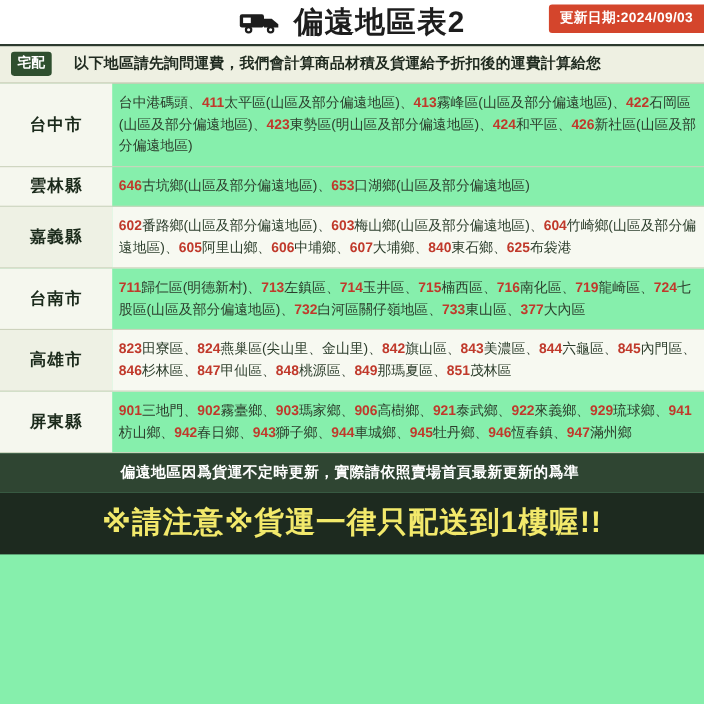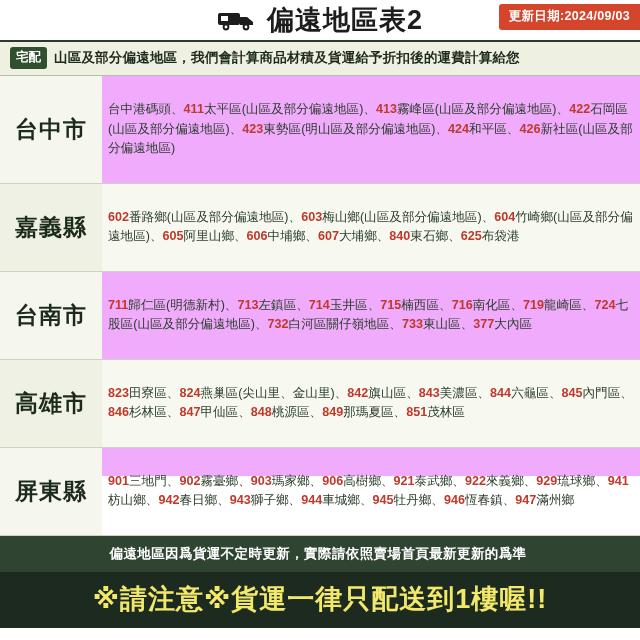--- a/index.html
+++ b/index.html
@@ -9,22 +9,22 @@
   body {
     width: 640px;
     height: 640px;
     background: #ffffff;
     font-family: "Liberation Sans", "DejaVu Sans", sans-serif;
     overflow: hidden;
   }
   .page {
     position: relative;
     width: 640px;
-    height: 476px;
-    background: #f0abfc;
+    height: 640px;
+    background: #86efac;
     box-sizing: border-box;
   }
 
   
   .header {
     position: relative;
     height: 40px;
     background: #ffffff;
     display: flex;
     align-items: center;
@@ -63,21 +63,21 @@
   }
 
   
   .notice-bar {
     display: flex;
     align-items: center;
     background: #eef0e2;
     border-top: 2px solid #2c3a2e;
     border-bottom: 1px solid #b9bfa6;
     padding: 5px 8px 6px 10px;
-    gap: 7px;
+    gap: 20px;
   }
   .notice-tag {
     background: #2f4f2f;
     color: #ffffff;
     font-size: 12.5px;
     font-weight: bold;
     padding: 2px 6px 3px 6px;
     border-radius: 3px;
     white-space: nowrap;
   }
@@ -92,26 +92,26 @@
   .table {
     border-collapse: collapse;
     width: 640px;
     table-layout: fixed;
   }
   .table tr {
     border-bottom: 1px solid #cdd3bd;
   }
   .table td {
     vertical-align: middle;
-    padding: 24px 6px;
+    padding: 8px 6px;
   }
   .region-cell {
     width: 90px;
     text-align: center;
-    font-size: 23px;
+    font-size: 15px;
     font-weight: bold;
     color: #1b2a1b;
     letter-spacing: 1px;
     background: #f5f7ee;
   }
   .row-alt .region-cell {
     background: #eef1e4;
   }
   .row-alt td {
     background: #f7f9f1;
@@ -165,28 +165,32 @@
           <rect x="4" y="8" width="7" height="5" fill="#ffffff"></rect>
         </svg>
       </span>
       <span class="header-title">偏遠地區表2</span>
     </div>
     <div class="update-badge">更新日期:2024/09/03</div>
   </div>
 
   <div class="notice-bar">
     <span class="notice-tag">宅配</span>
-    <span class="notice-text">山區及部分偏遠地區，我們會計算商品材積及貨運給予折扣後的運費計算給您</span>
+    <span class="notice-text">以下地區請先詢問運費，我們會計算商品材積及貨運給予折扣後的運費計算給您</span>
   </div>
 
   <table class="table">
     <tbody>
       <tr>
         <td class="region-cell">台中市</td>
         <td class="areas-cell">台中港碼頭、<span class="code">411</span>太平區(山區及部分偏遠地區)、<span class="code">413</span>霧峰區(山區及部分偏遠地區)、<span class="code">422</span>石岡區(山區及部分偏遠地區)、<span class="code">423</span>東勢區(明山區及部分偏遠地區)、<span class="code">424</span>和平區、<span class="code">426</span>新社區(山區及部分偏遠地區)</td>
+      </tr>
+      <tr>
+        <td class="region-cell">雲林縣</td>
+        <td class="areas-cell"><span class="code">646</span>古坑鄉(山區及部分偏遠地區)、<span class="code">653</span>口湖鄉(山區及部分偏遠地區)</td>
       </tr>
       <tr class="row-alt">
         <td class="region-cell">嘉義縣</td>
         <td class="areas-cell"><span class="code">602</span>番路鄉(山區及部分偏遠地區)、<span class="code">603</span>梅山鄉(山區及部分偏遠地區)、<span class="code">604</span>竹崎鄉(山區及部分偏遠地區)、<span class="code">605</span>阿里山鄉、<span class="code">606</span>中埔鄉、<span class="code">607</span>大埔鄉、<span class="code">840</span>東石鄉、<span class="code">625</span>布袋港</td>
       </tr>
       <tr>
         <td class="region-cell">台南市</td>
         <td class="areas-cell"><span class="code">711</span>歸仁區(明德新村)、<span class="code">713</span>左鎮區、<span class="code">714</span>玉井區、<span class="code">715</span>楠西區、<span class="code">716</span>南化區、<span class="code">719</span>龍崎區、<span class="code">724</span>七股區(山區及部分偏遠地區)、<span class="code">732</span>白河區關仔嶺地區、<span class="code">733</span>東山區、<span class="code">377</span>大內區</td>
       </tr>
       <tr class="row-alt">

